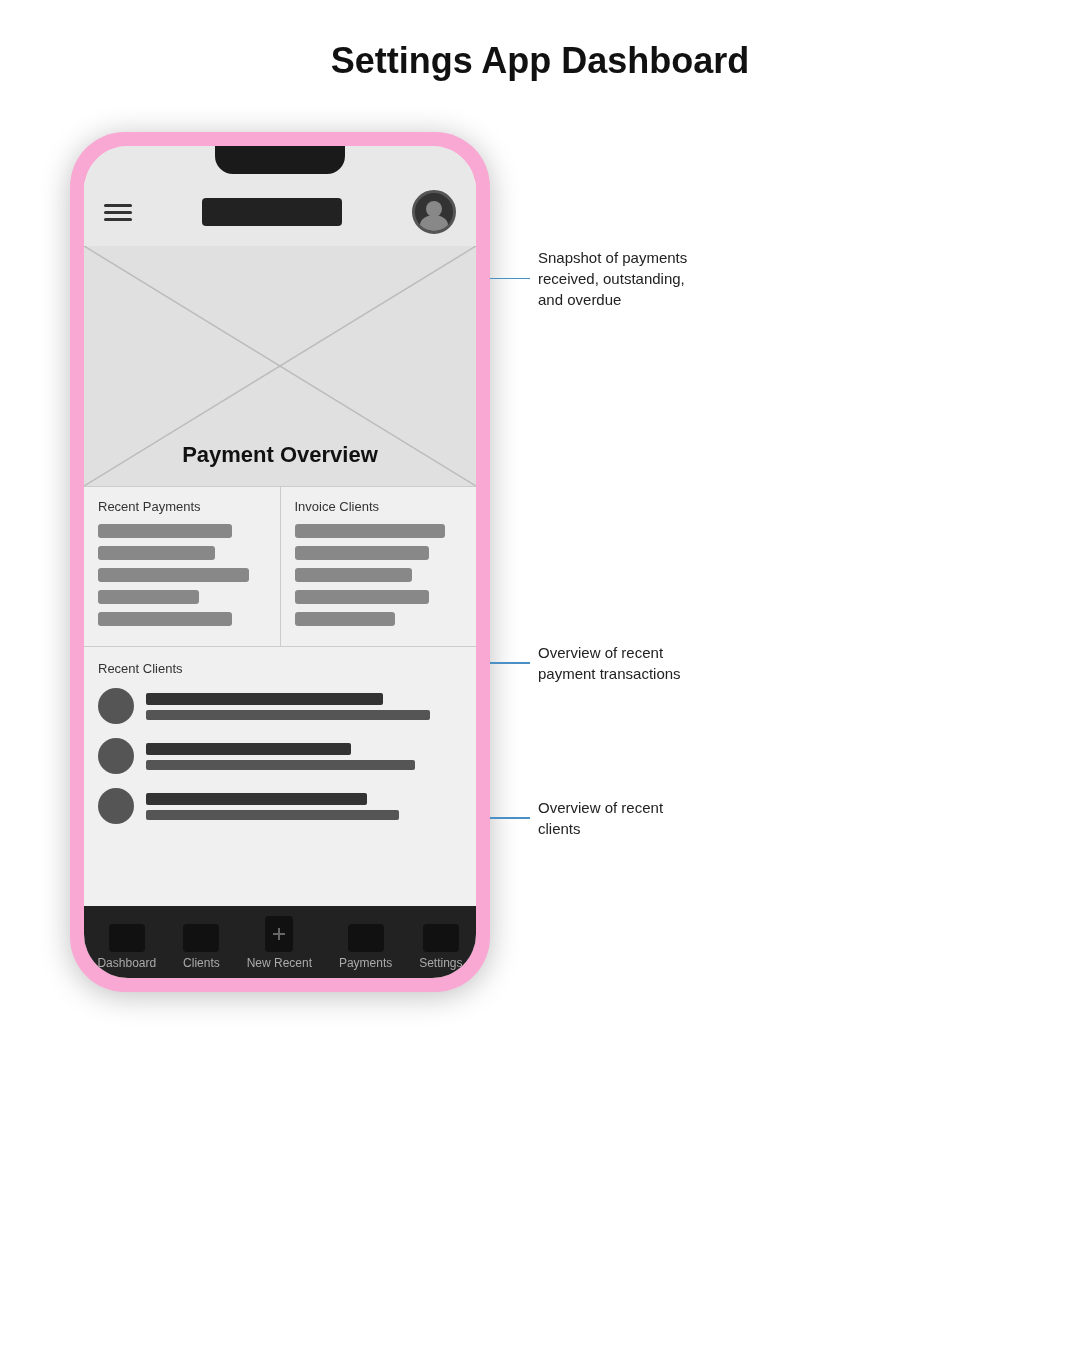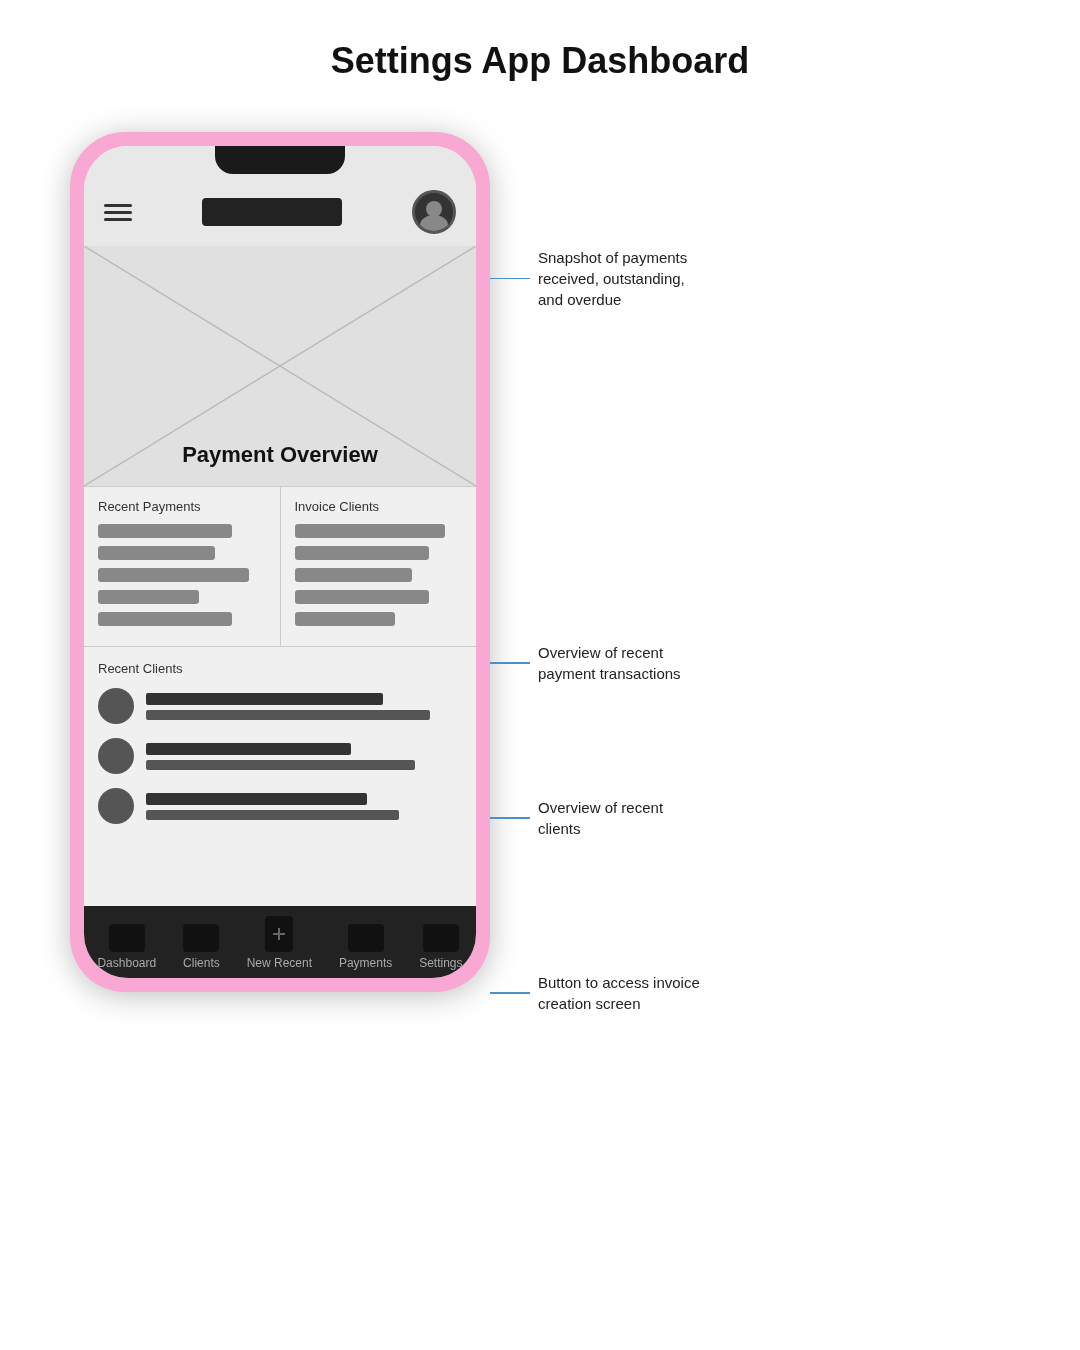--- a/index.html
+++ b/index.html
@@ -455,22 +455,16 @@
       </div>
     </div>
 
     <div class="annotation" style="top: 665px; left: 0;">
       <div class="annotation-line" style="width: 40px;"></div>
       <div style="margin-left:8px;">
         <div class="annotation-text">Overview of recent<br>clients</div>
       </div>
     </div>
 
-    <div class="annotation" style="top: 840px; left: 0;">
-      <div class="annotation-line" style="width: 40px;"></div>
-      <div style="margin-left:8px;">
-        <div class="annotation-text">Button to access invoice<br>creation screen</div>
-      </div>
-    </div>
 
   </div>
 
 </div>
 
 </body></html>

